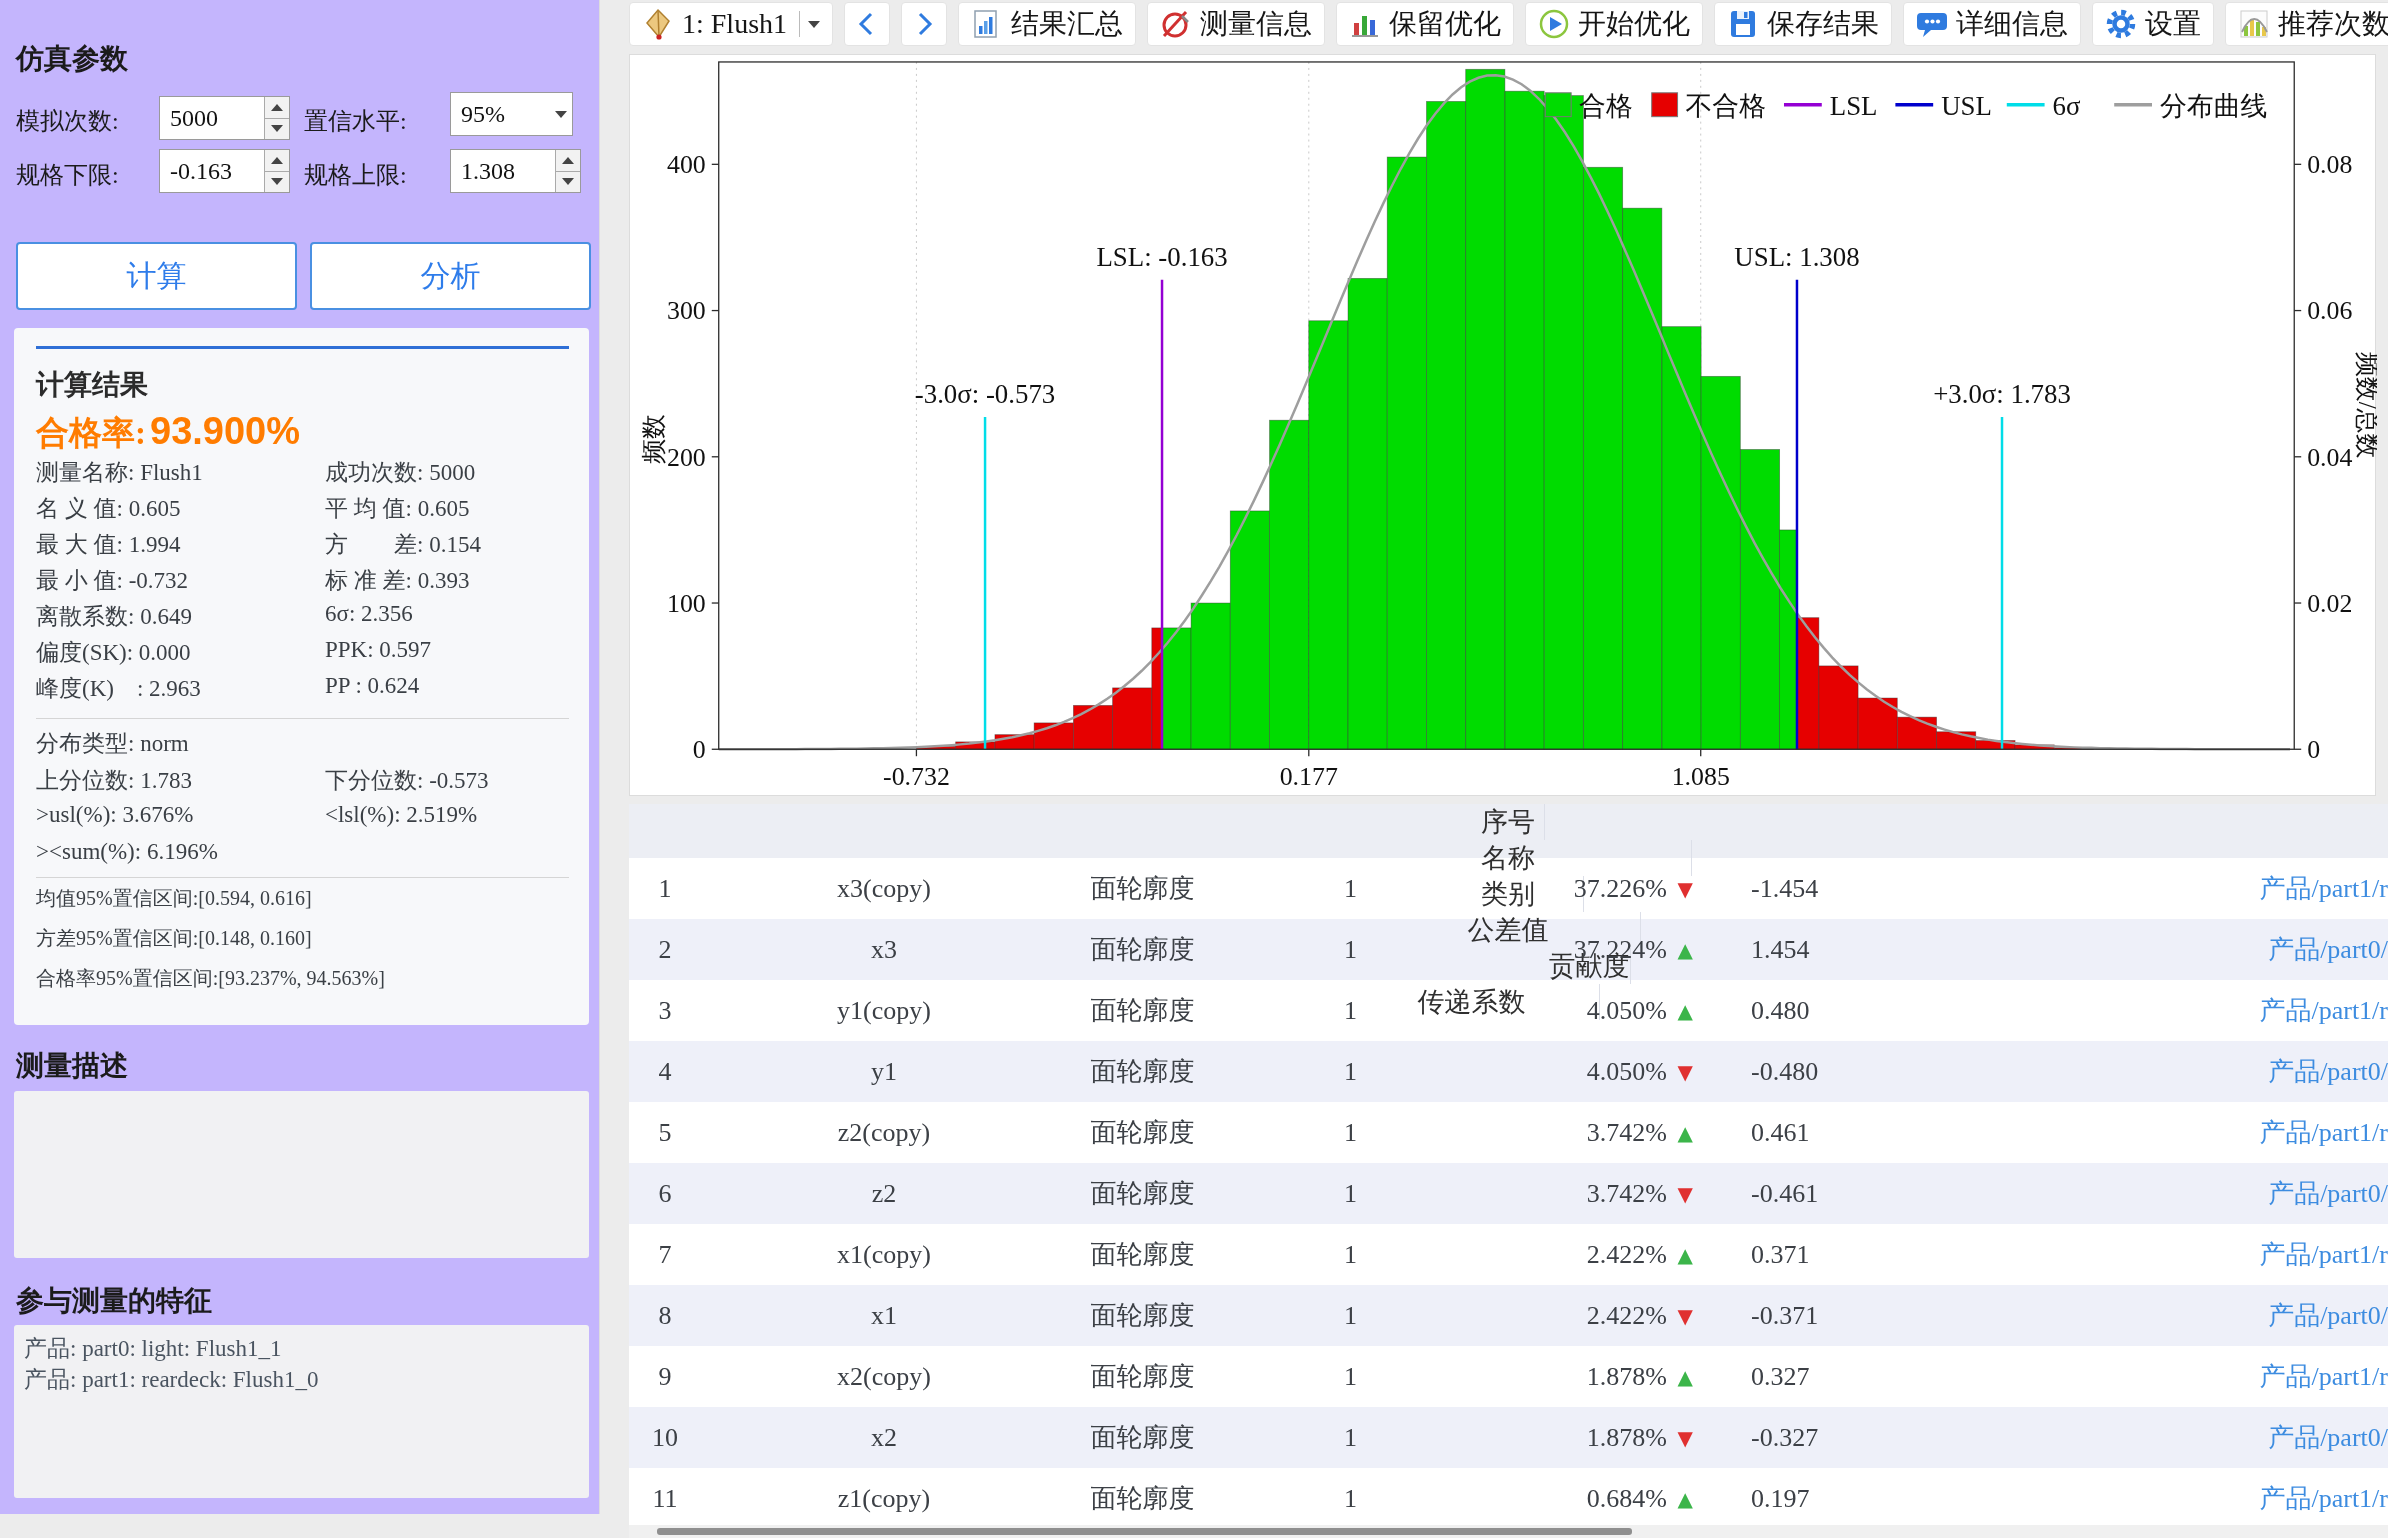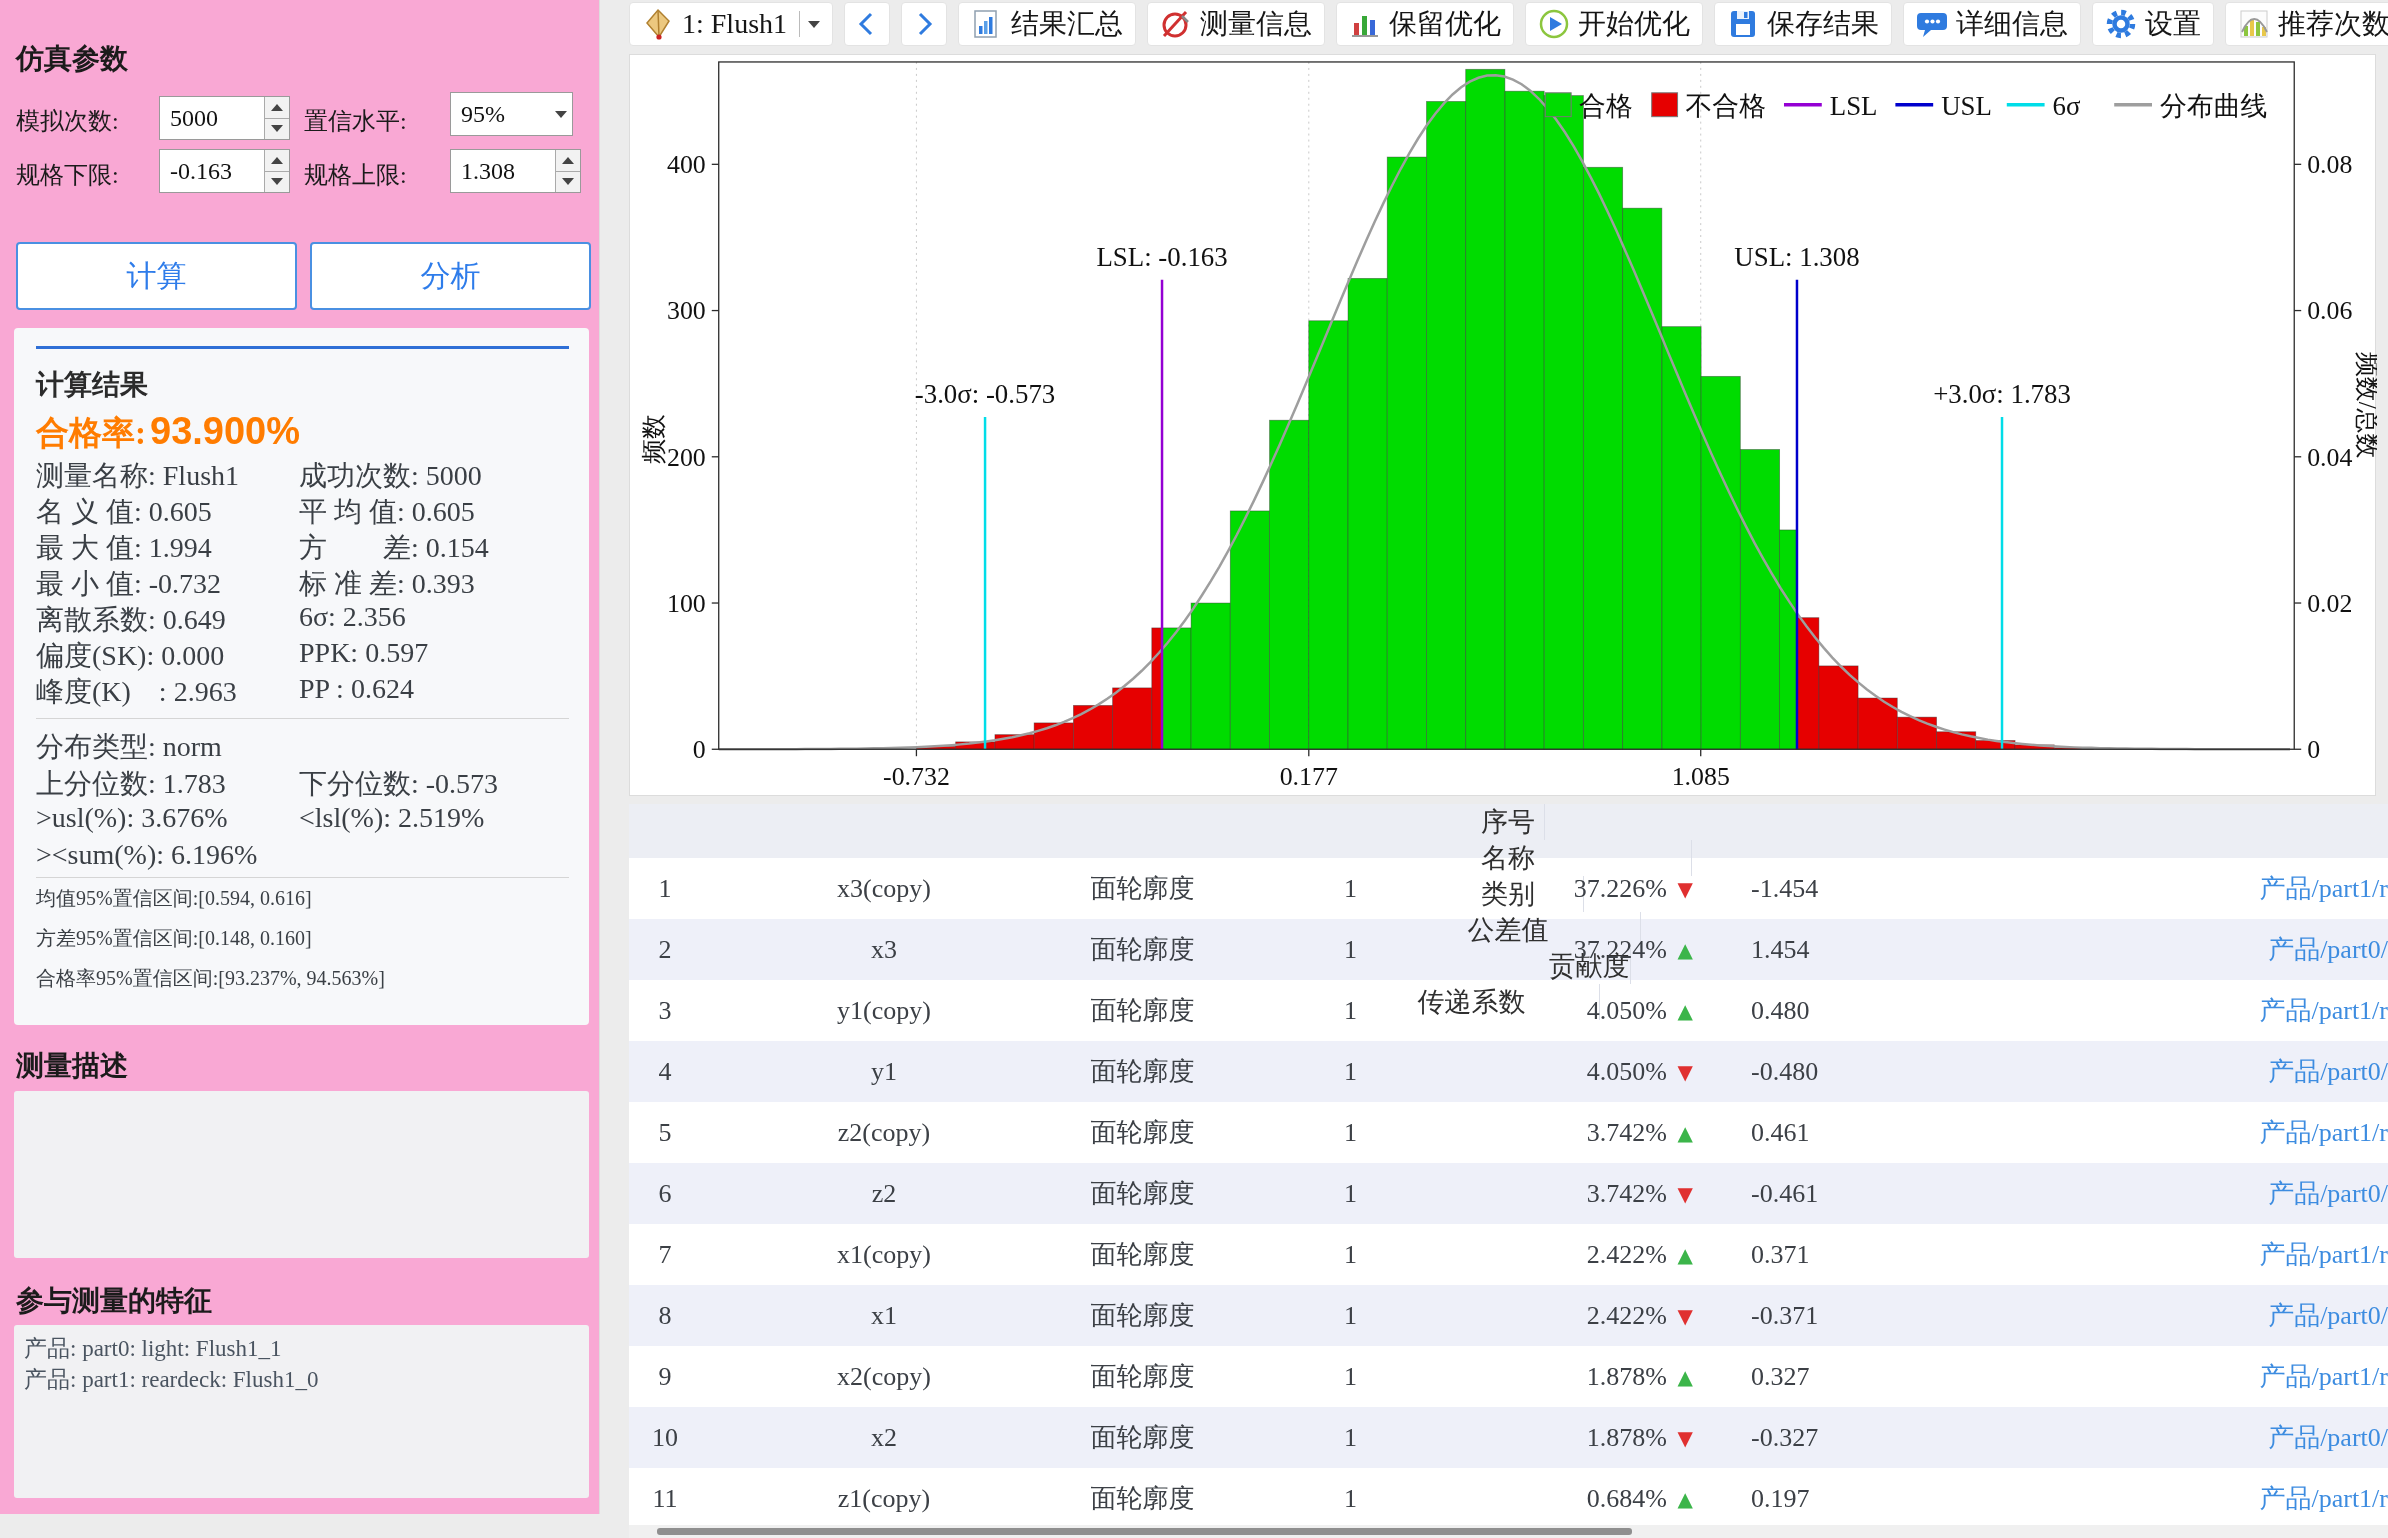--- a/index.html
+++ b/index.html
@@ -1,37 +1,37 @@
 <!DOCTYPE html>
 <html><head>
 <meta charset="utf-8">
 <style>
   html,body{margin:0;padding:0;}
   body{width:2388px;height:1538px;background:#ececec;font-family:"Liberation Serif","DejaVu Serif",serif;color:#222;position:relative;overflow:hidden;}
   #app{position:absolute;inset:0;}
   
-  #left-panel{position:absolute;left:0;top:0;width:599px;height:1514px;background:#f9a8d4;border-right:1px solid #ddd;overflow:hidden;}
+  #left-panel{position:absolute;left:0;top:0;width:599px;height:1514px;background:#c4b5fd;border-right:1px solid #ddd;overflow:hidden;}
   .lp-title{position:absolute;left:16px;font-size:28px;font-weight:bold;color:#1b1b1b;}
   .param-label{position:absolute;font-size:24px;color:#1b1b1b;}
   .fieldbox{position:absolute;height:42px;background:#fff;border:1px solid #9a9a9a;display:flex;align-items:center;}
   .fieldbox .val{flex:1;padding-left:10px;font-size:24px;color:#111;}
   .spinbtns{width:24px;height:100%;border-left:1px solid #aaa;display:flex;flex-direction:column;}
   .spinbtns>div{flex:1;display:flex;align-items:center;justify-content:center;background:#f2f2f2;}
   .spinbtns>div:first-child{border-bottom:1px solid #aaa;}
   .tri-up{width:0;height:0;border-left:6px solid transparent;border-right:6px solid transparent;border-bottom:7px solid #444;}
   .tri-dn{width:0;height:0;border-left:6px solid transparent;border-right:6px solid transparent;border-top:7px solid #444;}
   .selarrow{width:22px;height:100%;display:flex;align-items:center;justify-content:center;}
   .btn-big{position:absolute;height:64px;background:#fff;border:2px solid #4a90e2;border-radius:4px;color:#2e7cea;font-size:30px;display:flex;align-items:center;justify-content:center;cursor:pointer;}
   #results-card{position:absolute;left:14px;top:328px;width:575px;height:697px;background:#f7f8fa;border-radius:4px;overflow:hidden;}
   #results-blue-line{position:absolute;left:22px;top:18px;width:533px;height:3px;background:#2f6fd6;}
   #results-title{position:absolute;left:22px;top:38px;font-size:28px;font-weight:bold;color:#2b2b2b;}
   #passrate{position:absolute;left:22px;top:82px;}
   #passrate .lab{font-size:33px;font-weight:bold;color:#ff7c00;}
   #passrate .num{font-size:38px;font-weight:bold;color:#ff7c00;font-family:"Liberation Sans","DejaVu Sans",sans-serif;}
-  .statrow{height:36px;display:flex;font-size:28px;color:#3a3f45;}
+  .statrow{height:36px;display:flex;font-size:23px;color:#3a3f45;gap:26px;}
   .statrow .c1{width:263px;white-space:nowrap;}
   .statrow .c2{flex:1;white-space:nowrap;}
   #stats-grid{position:absolute;left:22px;top:129px;width:537px;}
   .hrline{position:absolute;left:22px;width:533px;height:1px;background:#d5d5d5;}
   #dist-grid{position:absolute;left:22px;top:400px;width:537px;}
   #dist-grid .statrow{height:37px;}
   #intervals{position:absolute;left:22px;top:557px;width:557px;}
   #intervals div{height:40px;font-size:20px;color:#3a3f45;white-space:nowrap;}
   .lp-graybox{position:absolute;left:14px;width:575px;background:#f1f1f3;border-radius:3px;}
   #features-box div{font-size:23px;color:#4a5460;padding-left:10px;white-space:nowrap;}

